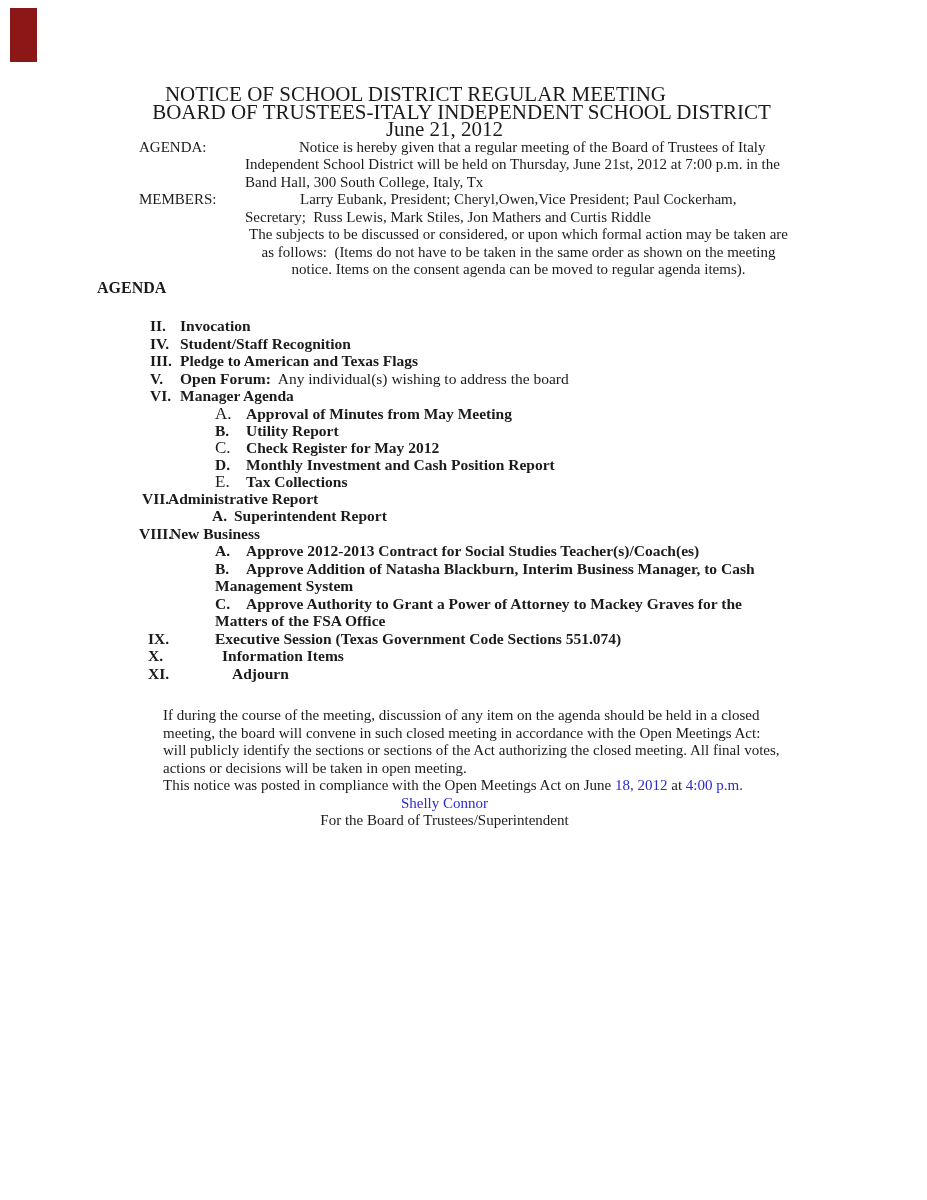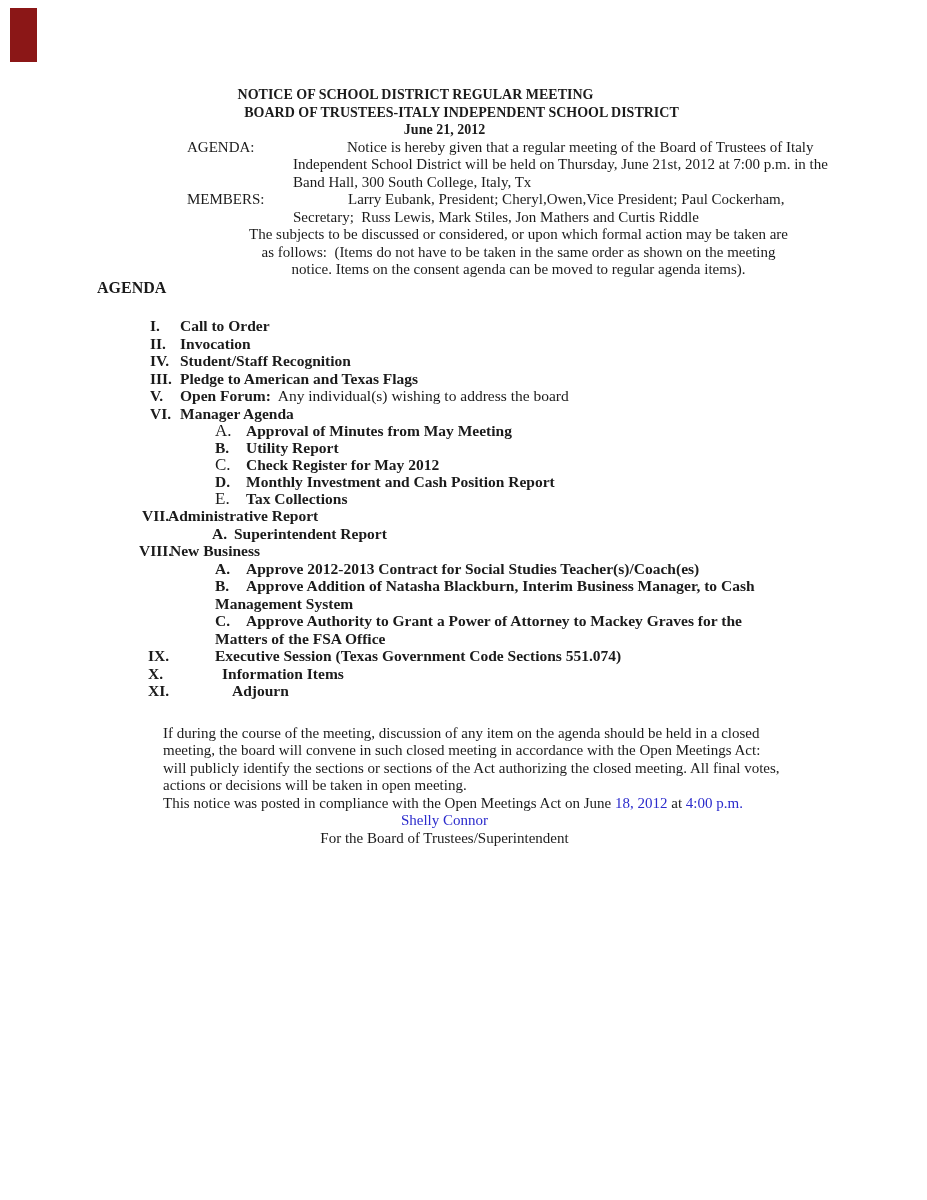--- a/index.html
+++ b/index.html
@@ -10,25 +10,25 @@
     font-size:15px; line-height:17.5px;
     color:#1b1b1b;
     -webkit-font-smoothing:antialiased;
   }
   .page { position:relative; width:927px; height:1200px; overflow:hidden; background:var(--background,#fff); color:var(--text,#1b1b1b); }
   .line { white-space:pre; }
 
   
   .content { margin-left:97px; width:695px; }
 
-  .header { padding-top:86px; text-align:center; font-weight:bold; font-size:14px; }
+  .header { padding-top:86px; text-align:center; font-weight:normal; font-size:21px; }
   .hdr1 { position:relative; left:-29px; }
   .hdr2 { position:relative; left:17px; }
 
-  .labelled { position:relative;margin-left:48px; }
+  .labelled { position:relative; }
   .side-label { position:absolute; left:139px; top:0; }
   .para { margin-left:245px; }
   .indent54 { padding-left:54px; }
   .indent55 { padding-left:55px; }
 
   .subjects { margin-left:245px; width:547px; text-align:center; }
 
   .agenda-title { margin-left:97px; width:695px; font-weight:bold; font-size:16px; }
 
   .agenda-list { margin-top:21px; font-weight:bold; font-size:15.5px; }
@@ -87,21 +87,20 @@
 
   <div class="subjects">
     <div class="line">The subjects to be discussed or considered, or upon which formal action may be taken are</div>
     <div class="line">as follows:  (Items do not have to be taken in the same order as shown on the meeting</div>
     <div class="line">notice. Items on the consent agenda can be moved to regular agenda items).</div>
   </div>
 
   <div class="agenda-title">AGENDA</div>
 
   <div class="agenda-list">
-    <div class="li r1"><span class="m">I.</span><span class="t">Call to Order</span></div>
     <div class="li r1"><span class="m">II.</span><span class="t">Invocation</span></div>
     <div class="li r1"><span class="m">IV.</span><span class="t">Student/Staff Recognition</span></div>
     <div class="li r1"><span class="m">III.</span><span class="t">Pledge to American and Texas Flags</span></div>
     <div class="li r1"><span class="m">V.</span><span class="t"><span>Open Forum:</span><span class="rest">  Any individual(s) wishing to address the board</span></span></div>
     <div class="li r1"><span class="m">VI.</span><span class="t">Manager Agenda</span></div>
 
     <div class="li r2 consent"><span class="m rm">A.</span><span class="t">Approval of Minutes from May Meeting</span></div>
     <div class="li r2 consent"><span class="m">B.</span><span class="t">Utility Report</span></div>
     <div class="li r2 consent"><span class="m rm">C.</span><span class="t">Check Register for May 2012</span></div>
     <div class="li r2 consent"><span class="m">D.</span><span class="t">Monthly Investment and Cash Position Report</span></div>

